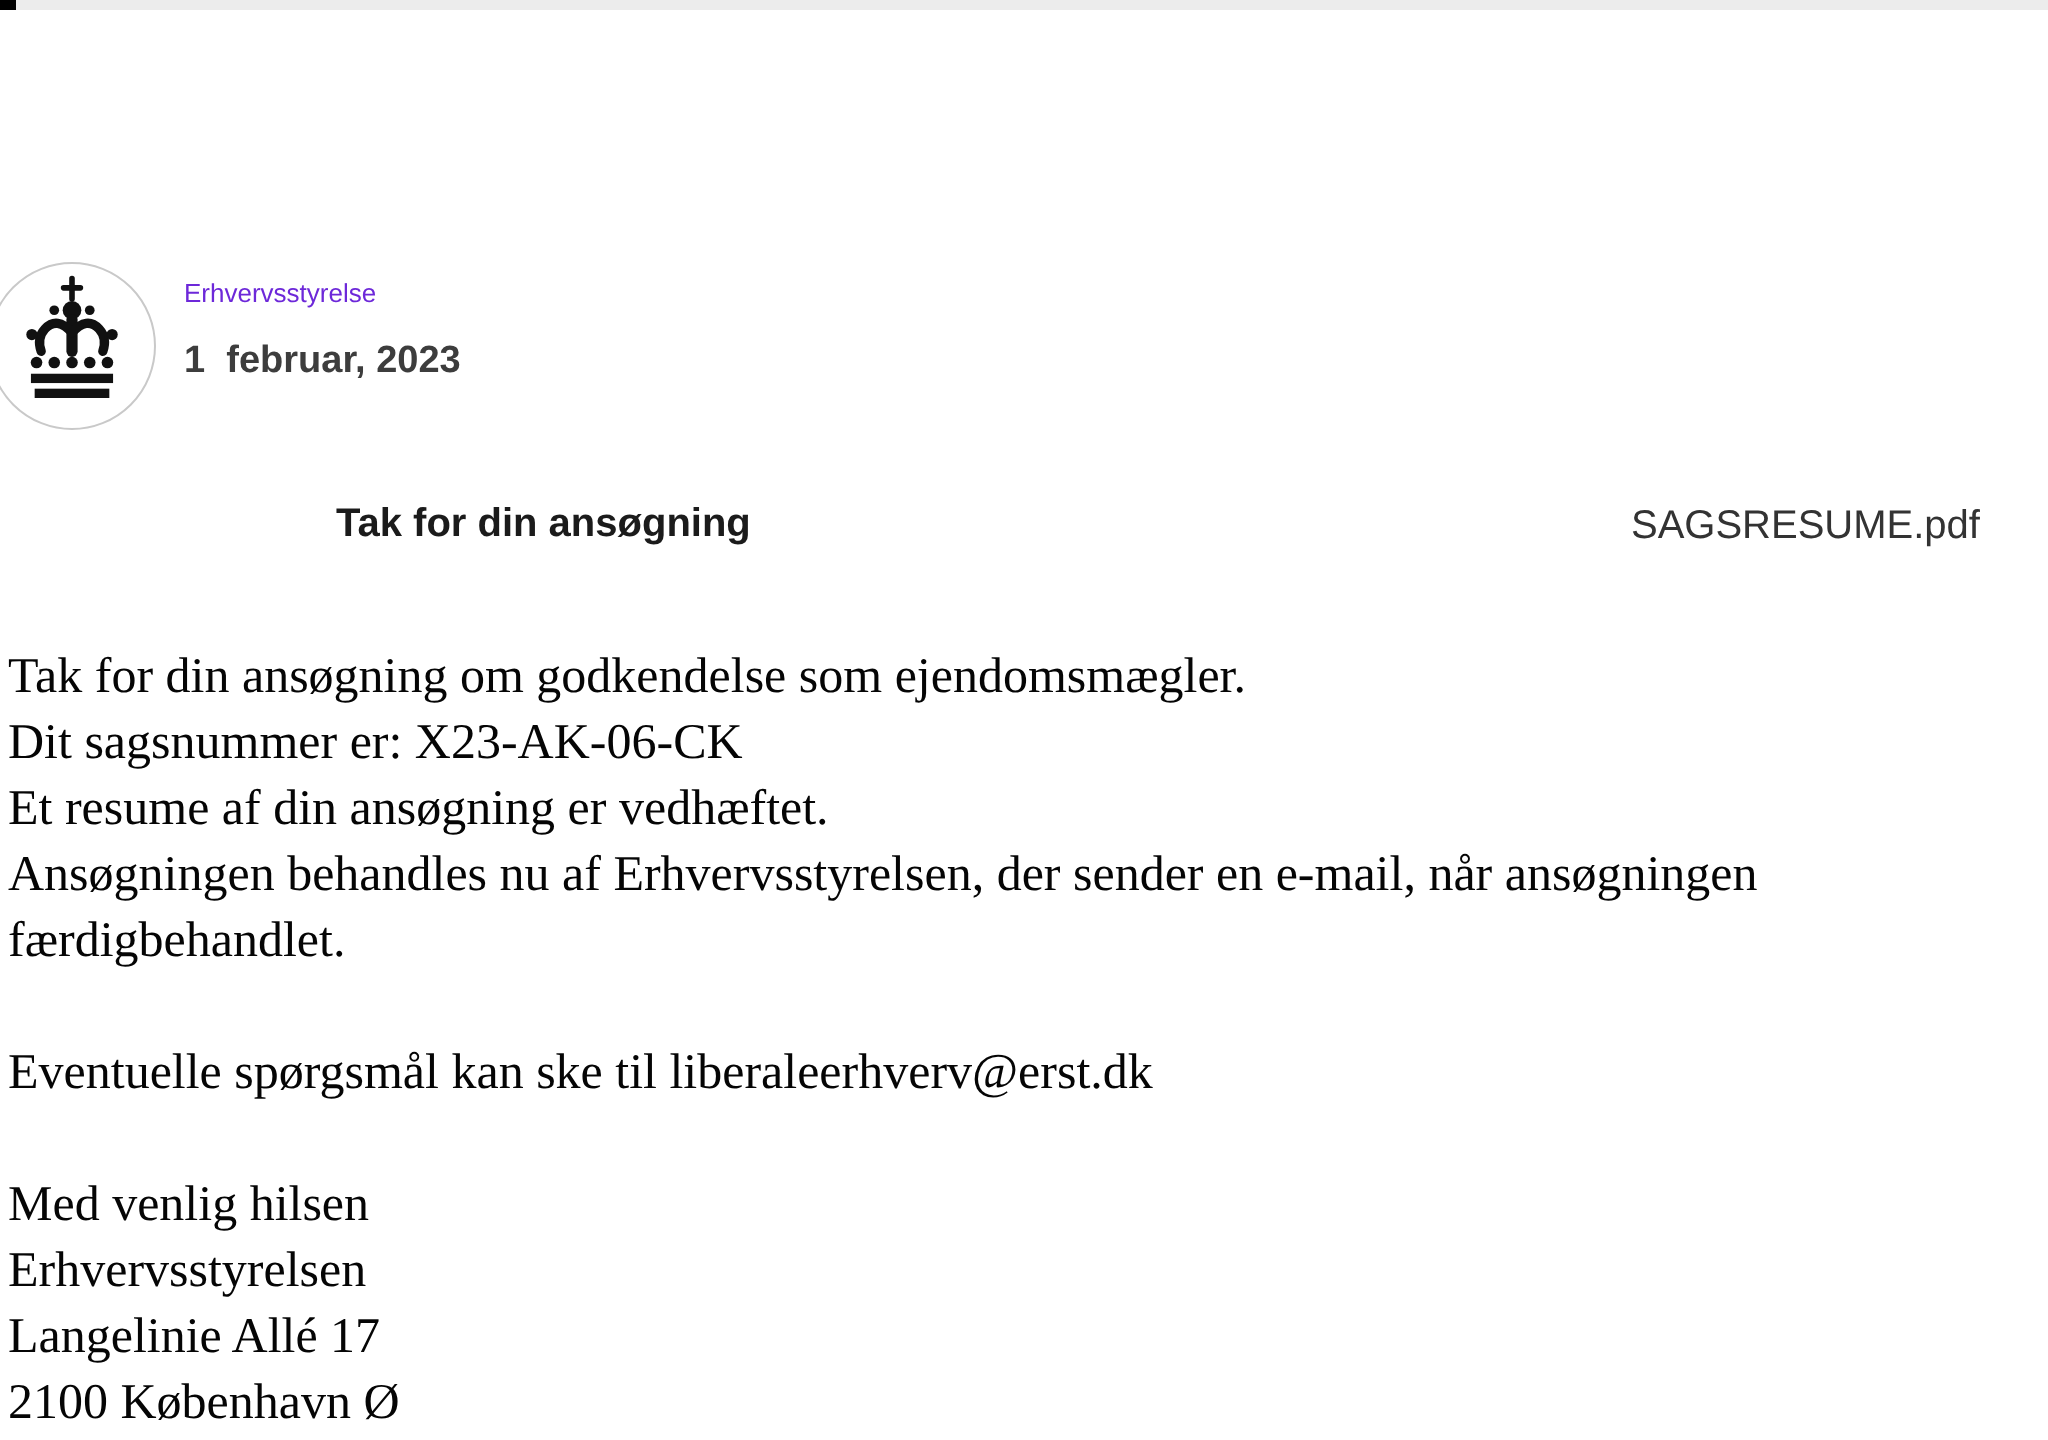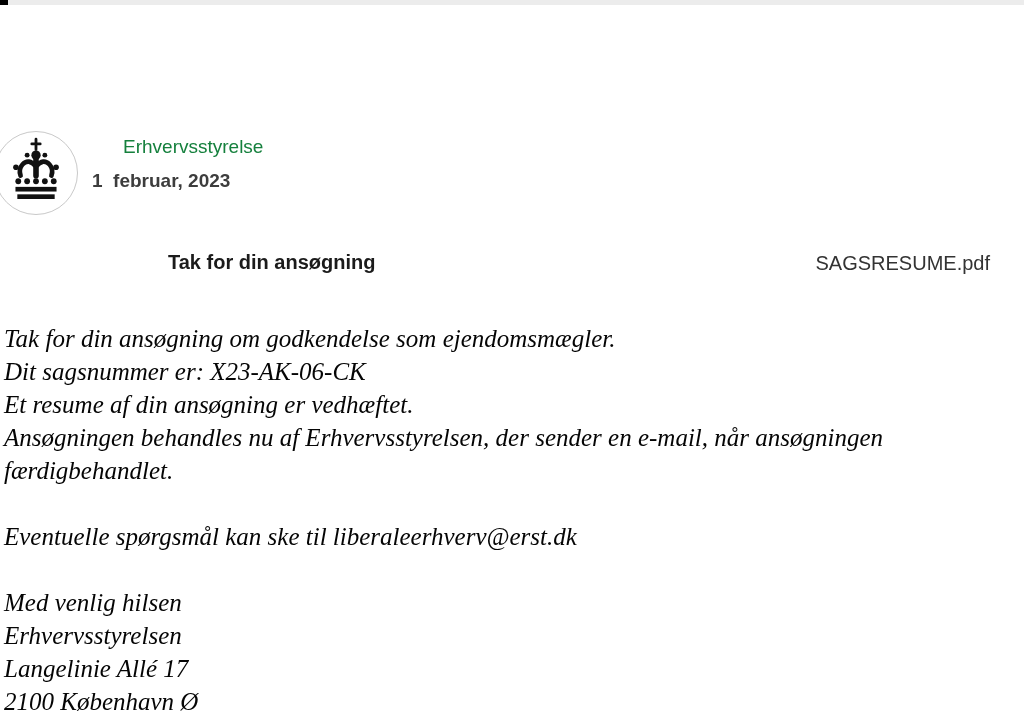--- a/index.html
+++ b/index.html
@@ -37,24 +37,23 @@
     background: #ffffff;
     display: flex;
     align-items: center;
     justify-content: center;
   }
   .sender-block {
     position: absolute;
     left: 92px; top: 134px;
   }
   .sender-name {
-    font-size: 19px;
+    font-size: 13px;
     line-height: 26px;
-    color: #15803d;
-    margin-left: 31px;
+    color: #6d28d9;
   }
   .sender-date {
     font-size: 19px;
     line-height: 26px;
     margin-top: 8px;
     color: #3d3d3d;
     white-space: pre;
     font-weight: bold;
   }
 
@@ -78,21 +77,21 @@
 
   
   .body-text {
     position: absolute;
     left: 4px; top: 322px;
     right: 0;
     font-family: "Liberation Serif", serif;
     font-size: 25px;
     color: #050505;
   }
-  .body-text .para { margin-bottom: 33px; font-style: italic; }
+  .body-text .para { margin-bottom: 33px; }
   .body-text .line {
     line-height: 33px;
     white-space: nowrap;
   }
 </style>
 </head>
 <body>
 
 <div class="screen">
 

